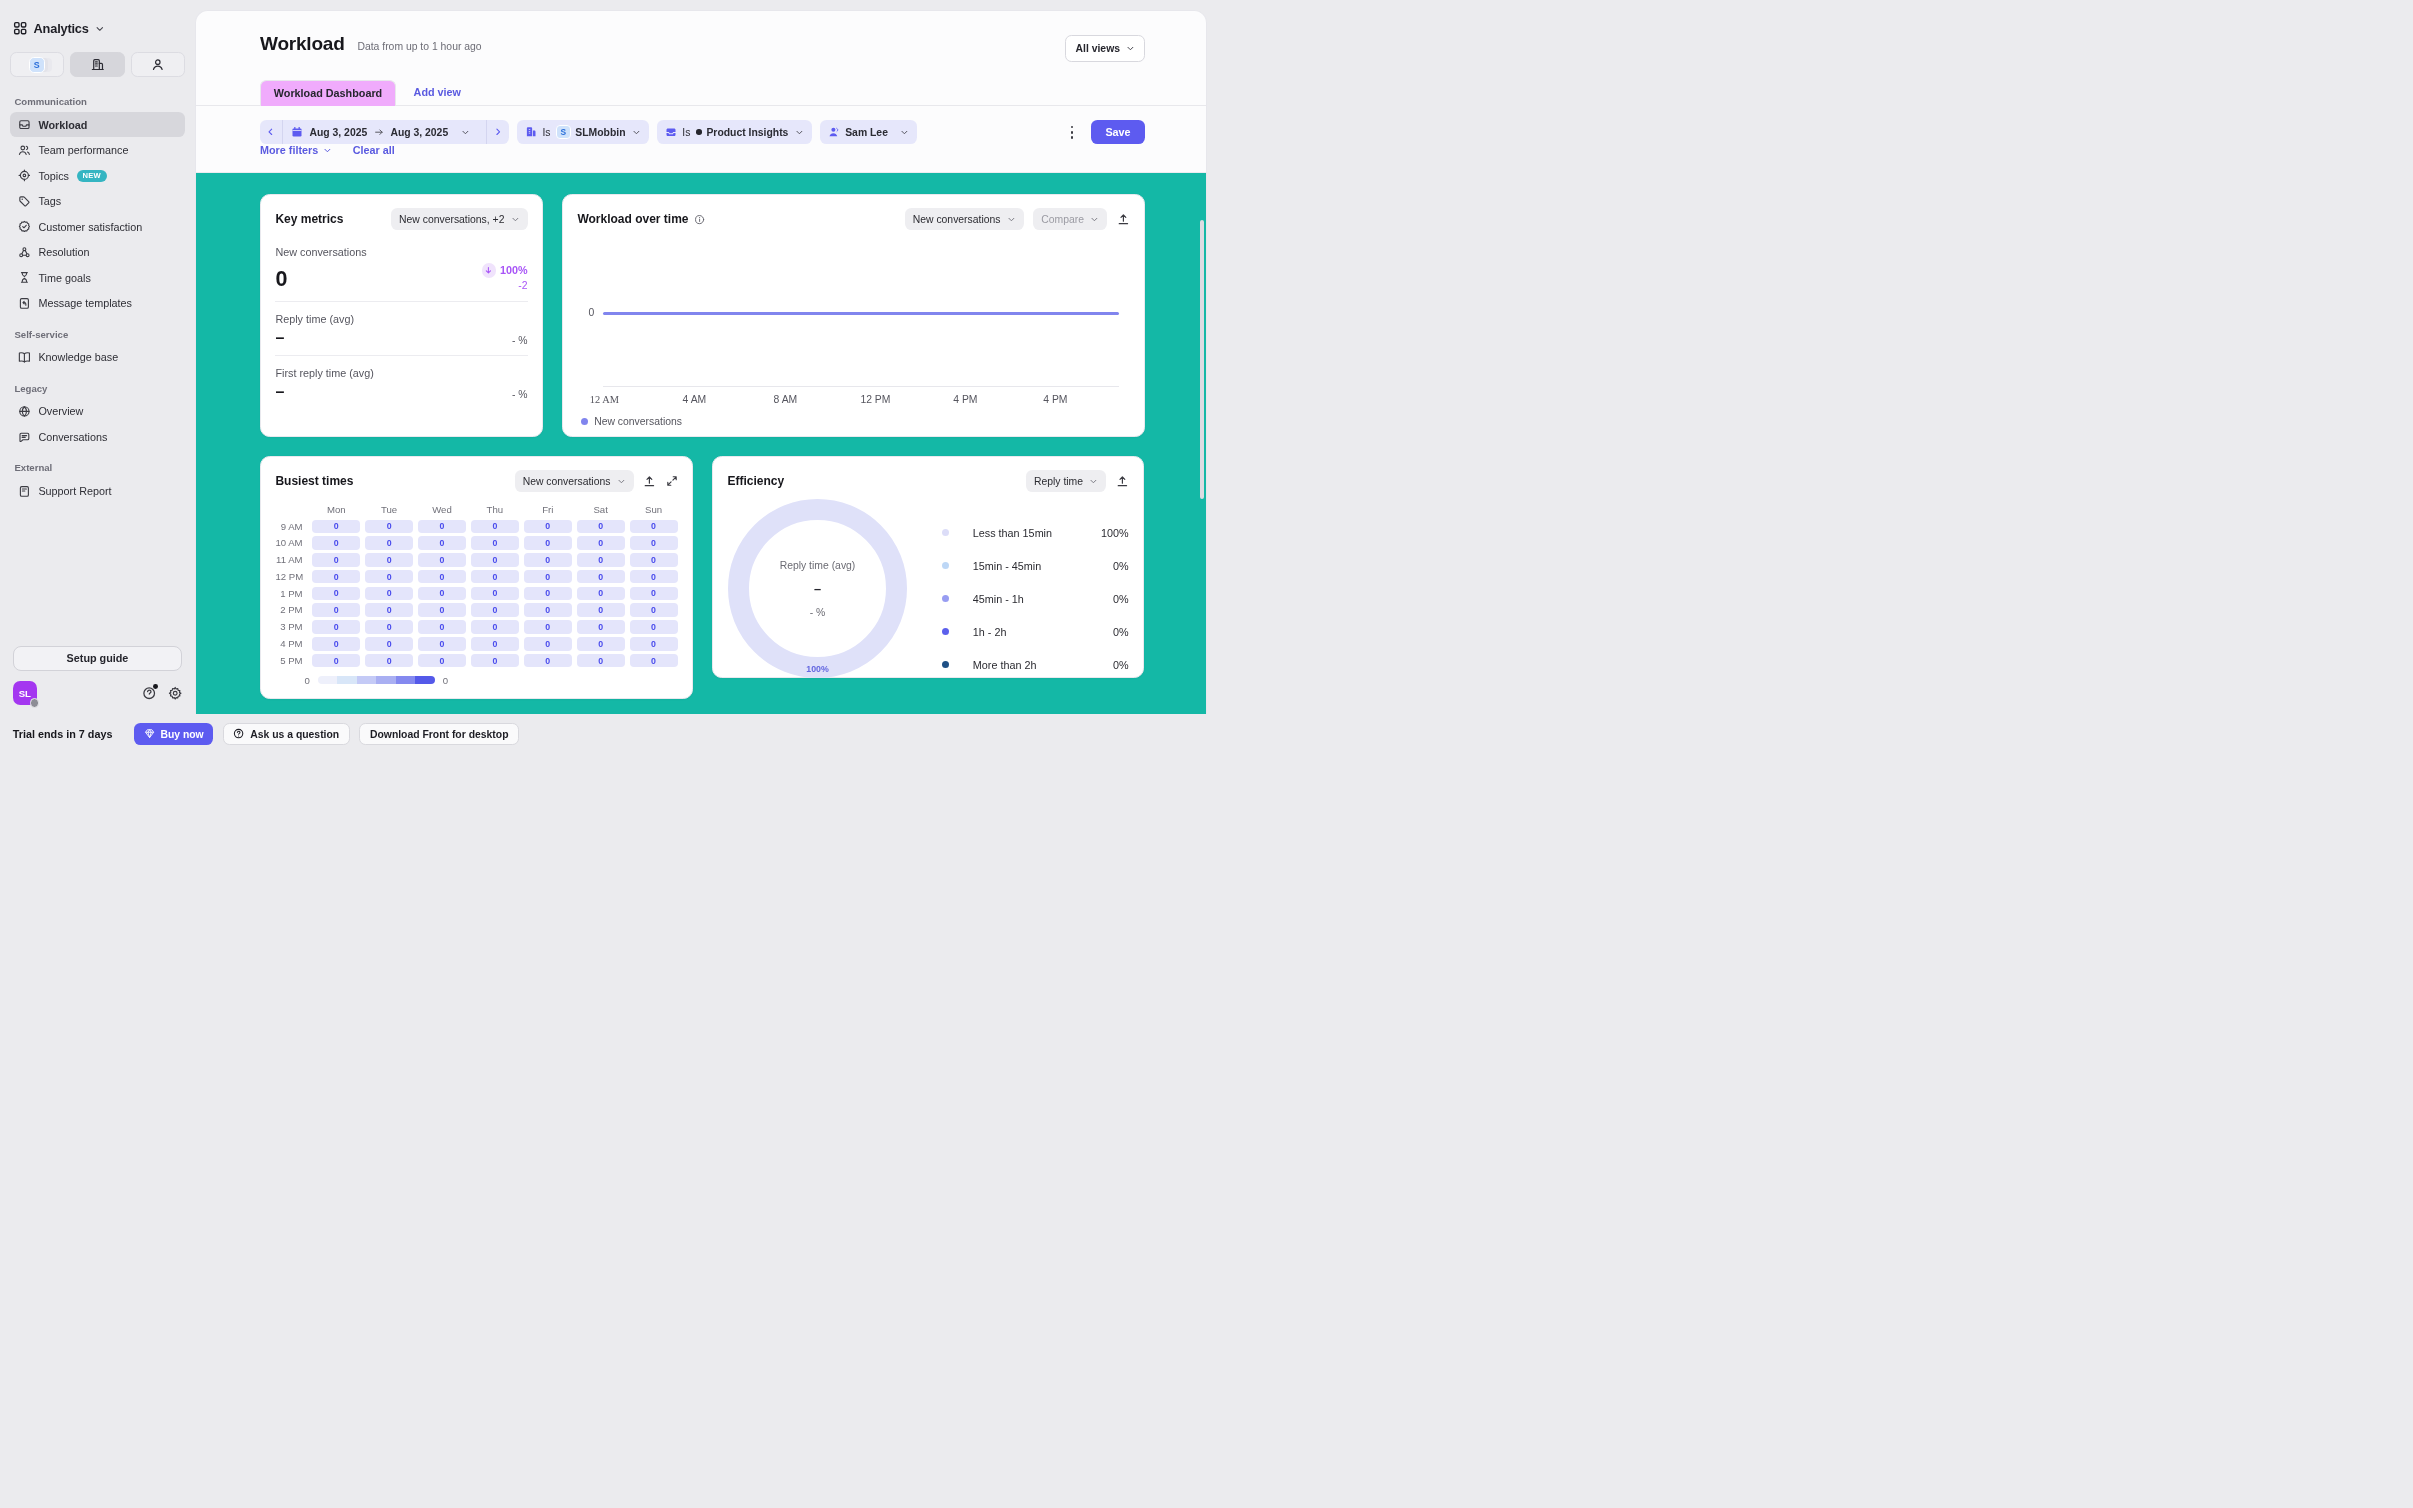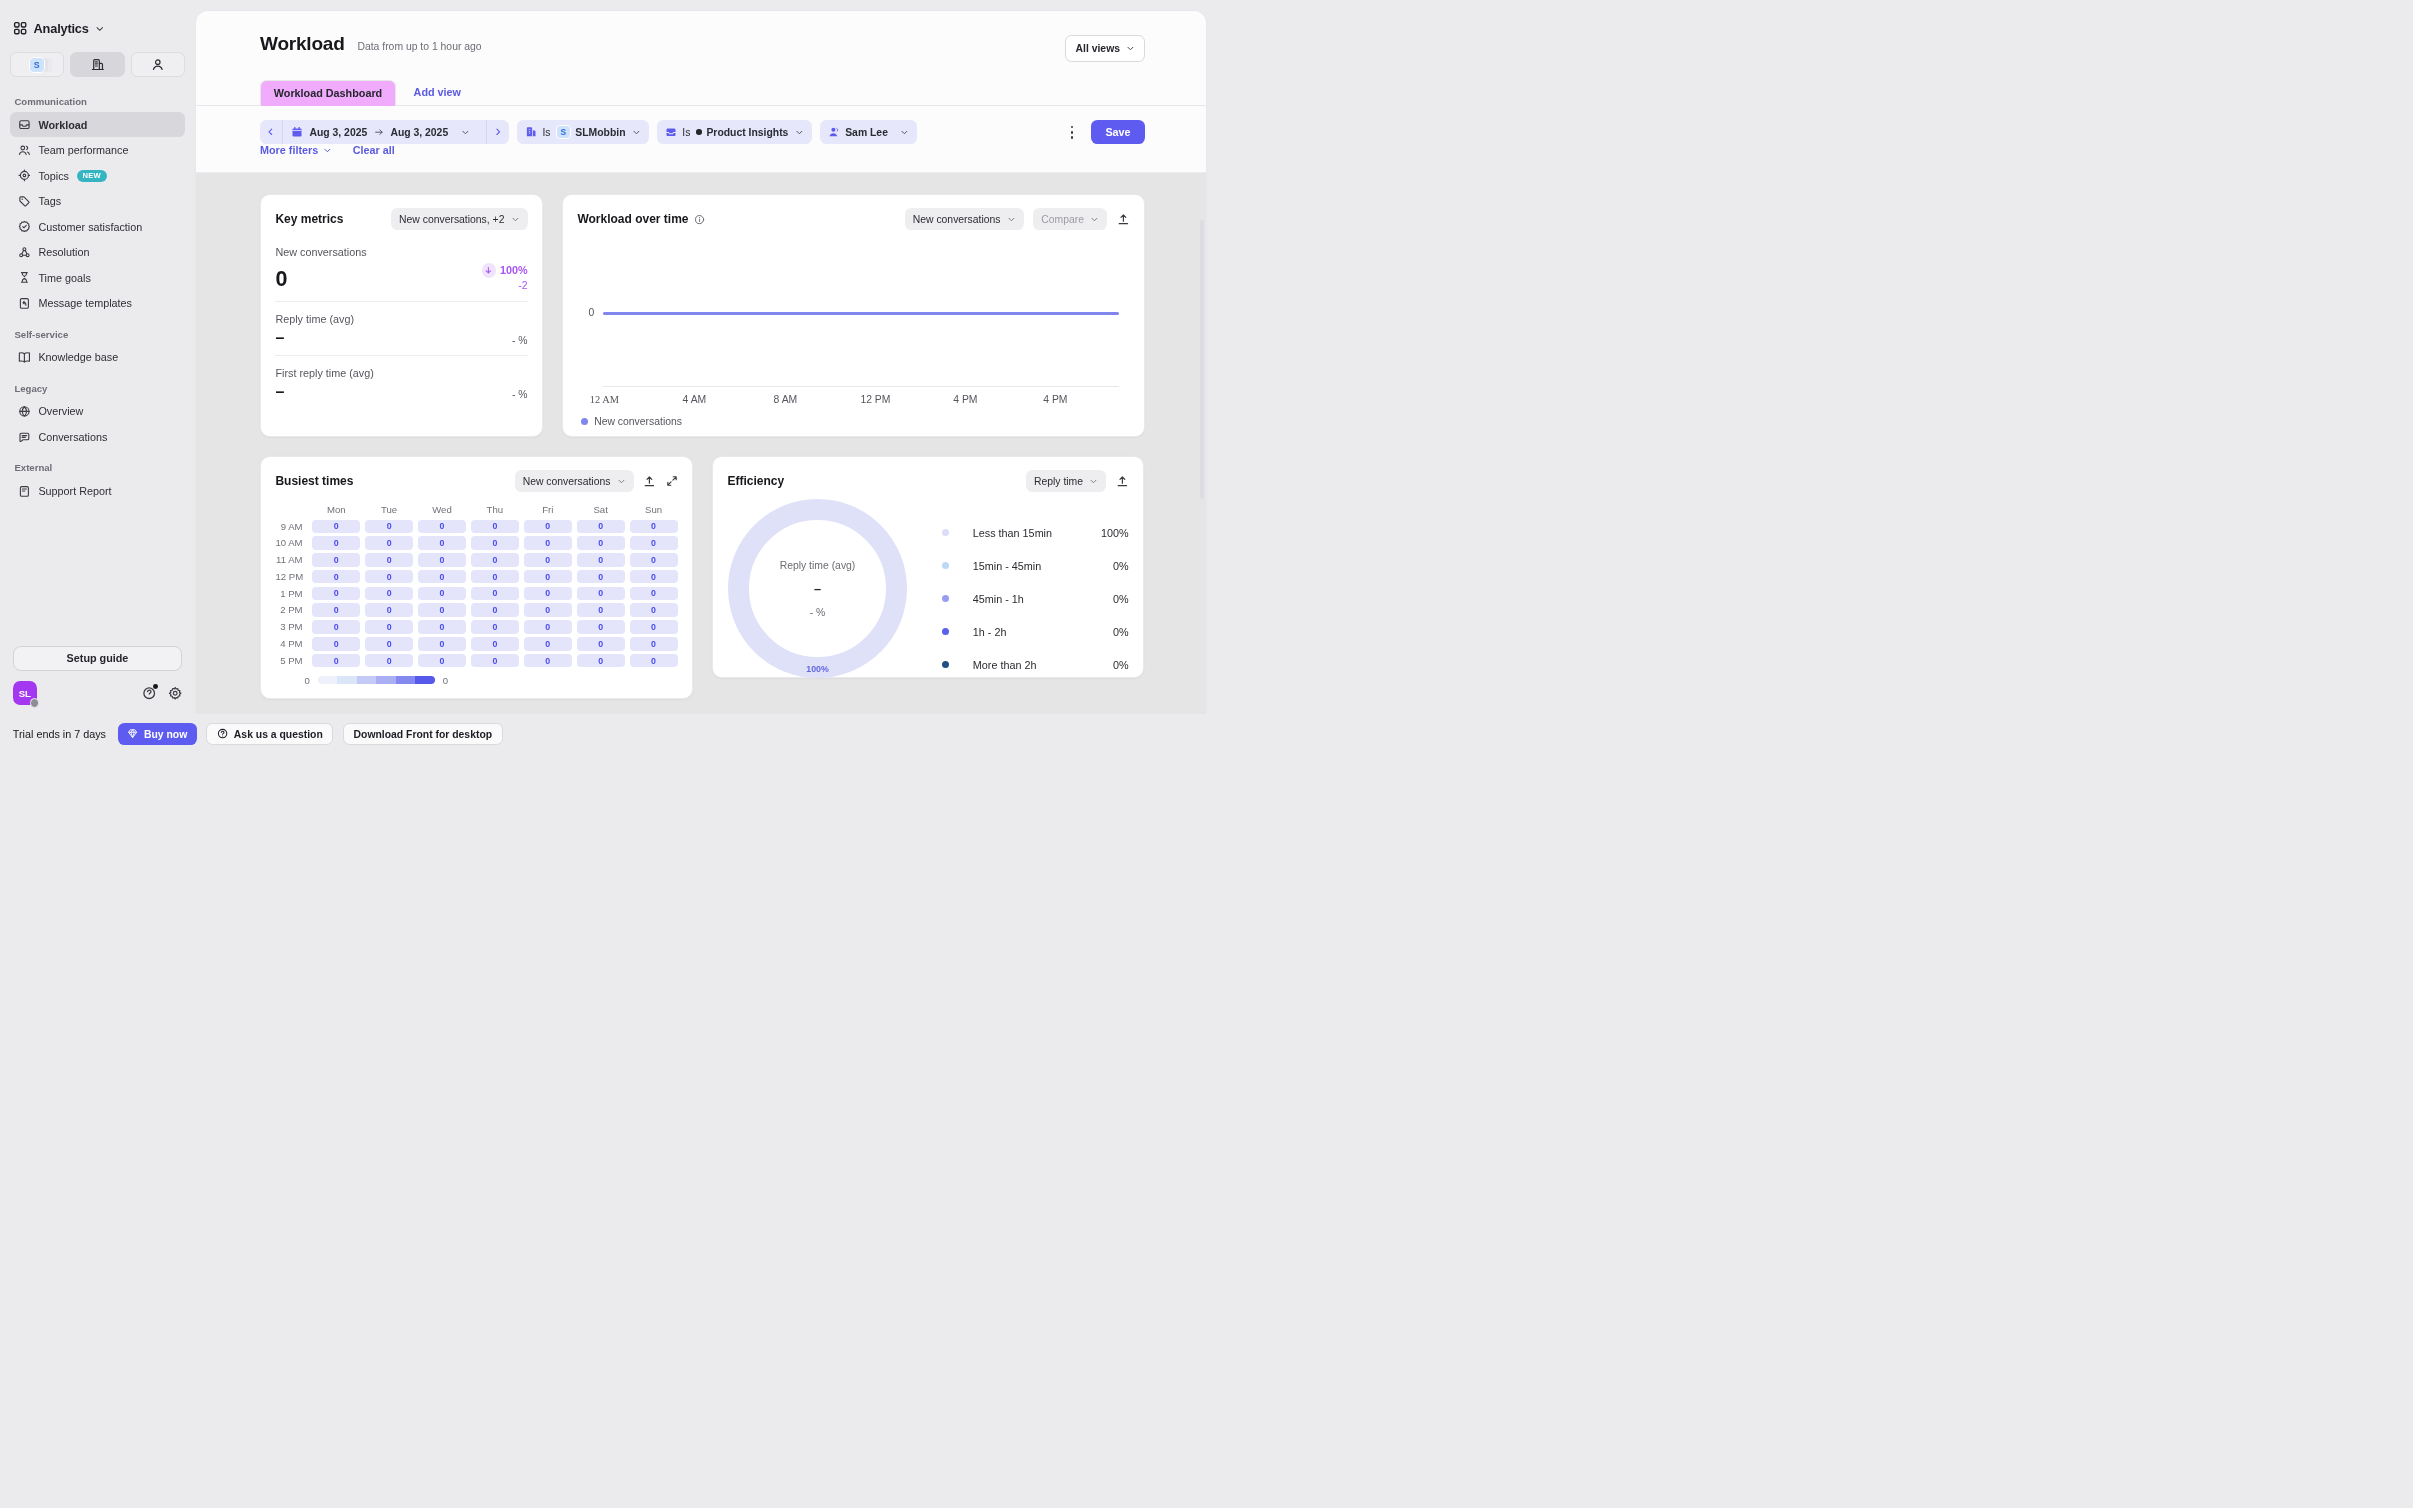--- a/index.html
+++ b/index.html
@@ -84,21 +84,21 @@
   .inbox-dot{width:5.6px;height:5.6px;border-radius:50%;background:#26262d;margin-right:4.8px}
   .links-row{display:flex;align-items:center;gap:21px;margin-top:0}
   .flink{display:flex;align-items:center;gap:4.8px;font-size:10.8px;font-weight:600;color:#5a5ae0;cursor:pointer}
   .filter-actions{position:absolute;right:61px;top:14.4px;display:flex;align-items:center;gap:12.8px}
   .kebab{display:flex;flex-direction:column;gap:2.4px;padding:4.8px;cursor:pointer}
   .kebab i{width:2.8px;height:2.8px;border-radius:50%;background:#3a3a41}
   .save-btn{height:24px;padding:0 14.4px;border-radius:6.4px;background:#5d5bf0;color:#fff;font-size:10.8px;
     font-weight:600;border:none;display:flex;align-items:center;cursor:pointer}
 
   
-  .content{flex:1;background:#e5e5e5;border-top:0.8px solid #ececf0;padding:21px 61px 0 64px;
+  .content{flex:1;background:#14b8a6;border-top:0.8px solid #ececf0;padding:21px 61px 0 64px;
     display:flex;flex-direction:column;gap:19px;overflow:hidden}
   .row{display:flex;gap:19px}
   .card{background:#fff;border:0.8px solid #e9e9ee;border-radius:9.6px;
     box-shadow:0 0.8px 1.6px rgba(16,16,24,.04);box-sizing:border-box;padding:12.8px 14.4px;position:relative}
   .card-head{display:flex;align-items:center;justify-content:space-between}
   .card-title{font-size:12px;font-weight:700;color:#17171c;display:flex;align-items:center;gap:5.6px}
   .card-title .ic{color:#5f5f68}
   .head-ctrls{display:flex;align-items:center;gap:9.6px}
   .select{background:#eeeef1;border-radius:6.4px;height:22.3px;padding:0 8px;display:flex;align-items:center;
     gap:6.4px;font-size:10.4px;color:#2b2b31;cursor:pointer}
@@ -159,21 +159,21 @@
   .ef-row .lbl{flex:1;font-size:10.8px;color:#2b2b31}
   .ef-row .pct{font-size:10.8px;color:#2b2b31}
   .ef-dot{width:7.2px;height:7.2px;border-radius:50%}
 
   
   .scroll-thumb{position:absolute;right:1.6px;top:209px;width:4.8px;height:279px;border-radius:2.4px;background:#dcdce2}
 
   
   .footer{position:absolute;left:0;right:0;bottom:0;height:40px;display:flex;align-items:center;
     gap:9.6px;padding:0 12.8px;box-sizing:border-box}
-  .trial-text{font-size:10.8px;font-weight:400;color:#17171c;margin-right:2px}
+  .trial-text{font-size:10.8px;font-weight:700;color:#17171c;margin-right:12px}
   .buy-btn{height:21.5px;padding:0 9.6px;border-radius:6.4px;background:#5d5bf0;border:none;color:#fff;
     font-size:10.4px;font-weight:600;display:flex;align-items:center;gap:5.6px;cursor:pointer}
   .ghost-btn{height:21.5px;padding:0 9.6px;border-radius:6.4px;background:#fafafb;border:0.8px solid #d9d9de;
     color:#1d1d24;font-size:10.4px;font-weight:600;display:flex;align-items:center;gap:5.6px;cursor:pointer}
 </style>
 </head>
 <body>
 
 <aside class="sidebar">
   <div class="ws-row">

